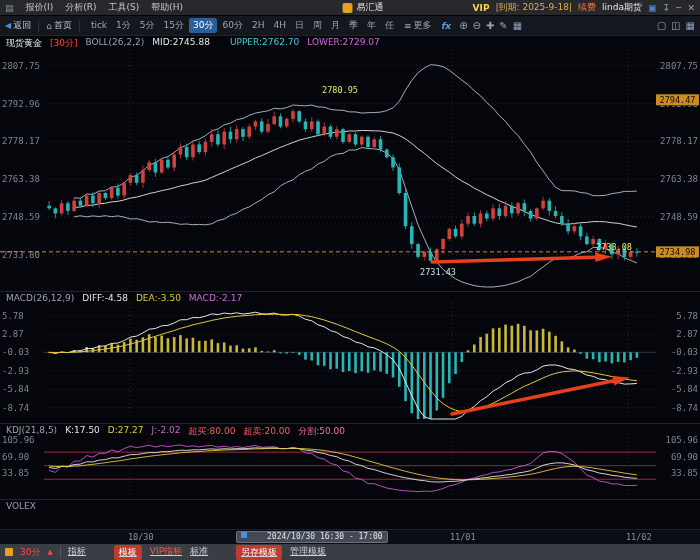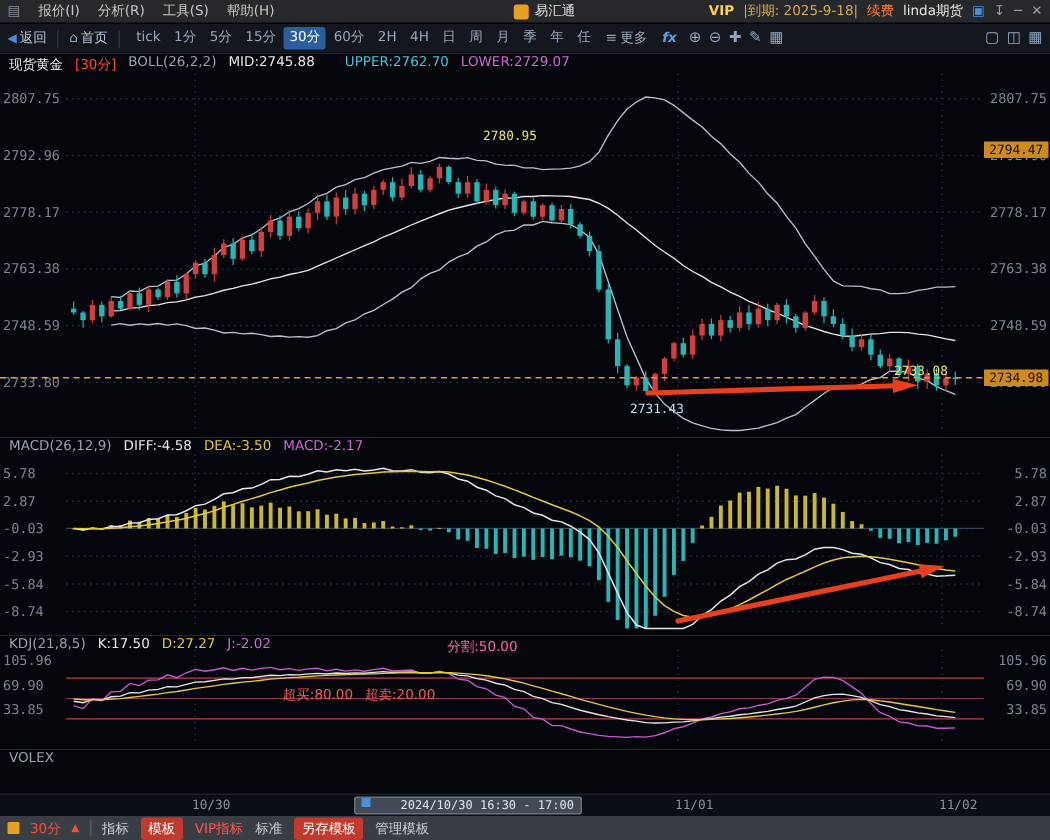--- a/index.html
+++ b/index.html
@@ -42,41 +42,41 @@
   .pane{position:relative;overflow:hidden;}
   .pane svg{display:block;}
   .pane-header{position:absolute;top:2px;left:6px;display:flex;gap:8px;font-size:9px;z-index:3;pointer-events:none;white-space:nowrap;}
   .h-sym{color:#e8e8e8;}
   .h-period{color:#ff4a3a;}
   .h-gray{color:#9aa2b0;}
   .h-white{color:#e8e8e8;}
   .h-cyan{color:#45c8dc;margin-left:12px;}
   .h-magenta{color:#cf6ad8;}
   .h-yellow{color:#e3c93e;}
-  .h-red{color:#ff5a5a;margin-top:32px;}
+  .h-red{color:#ff5a5a;}
   .h-pink{color:#ff6a9a;}
 
   .watermark{position:absolute;right:6px;top:504px;font-size:26px;font-weight:bold;color:#aeb6c4;letter-spacing:2px;z-index:9;font-family:"DejaVu Sans",sans-serif;}
 
   
   .time-axis{height:15px;flex:0 0 15px;background:#0a0d13;border-top:1px solid #1c2028;position:relative;font-size:8.5px;color:#8a919e;}
   .time-label{position:absolute;top:2px;font-family:"DejaVu Sans Mono",monospace;}
   .time-tooltip{position:absolute;left:236px;top:1px;height:12px;background:#434a56;border:1px solid #6a7280;border-radius:2px;color:#e0e4ea;font-size:8px;display:flex;align-items:flex-start;gap:20px;padding:0 4px;font-family:"DejaVu Sans Mono",monospace;}
   .tt-icon{width:6px;height:6px;background:#4a90d9;display:inline-block;}
 
   
   .statusbar{height:16px;flex:0 0 16px;background:#393d44;display:flex;align-items:center;gap:7px;font-size:9px;color:#cdd1d8;padding:0 5px;}
   .sb-dot{width:8px;height:8px;background:#e8a020;border-radius:1px;display:inline-block;}
   .sb-period{color:#ff4a3a;}
   .sb-up{color:#ff4a3a;font-size:7px;}
   .sb-sep{width:1px;height:10px;background:#575c64;display:inline-block;}
-  #status-items{display:flex;gap:8px;align-items:center;}
+  #status-items{display:flex;gap:8px;text-decoration:underline;}
   .sb-item{cursor:pointer;}
   .sb-item.plain{color:#cdd1d8;}
-  .sb-item.red{background:#c03a2e;color:#fff;padding:1px 5px;border-radius:2px;}
+  .sb-item.red{background:#c03a2e;color:#fff;padding:1px 5px;border-radius:2px;margin-left:20px;}
   .sb-item.redtext{color:#ff5a4a;}
 </style>
 </head>
 <body>
 
 <div class="app">
 
   <div class="menubar">
     <div class="menu-left" id="menu-left">
       <span class="mb-icon">▤</span>

